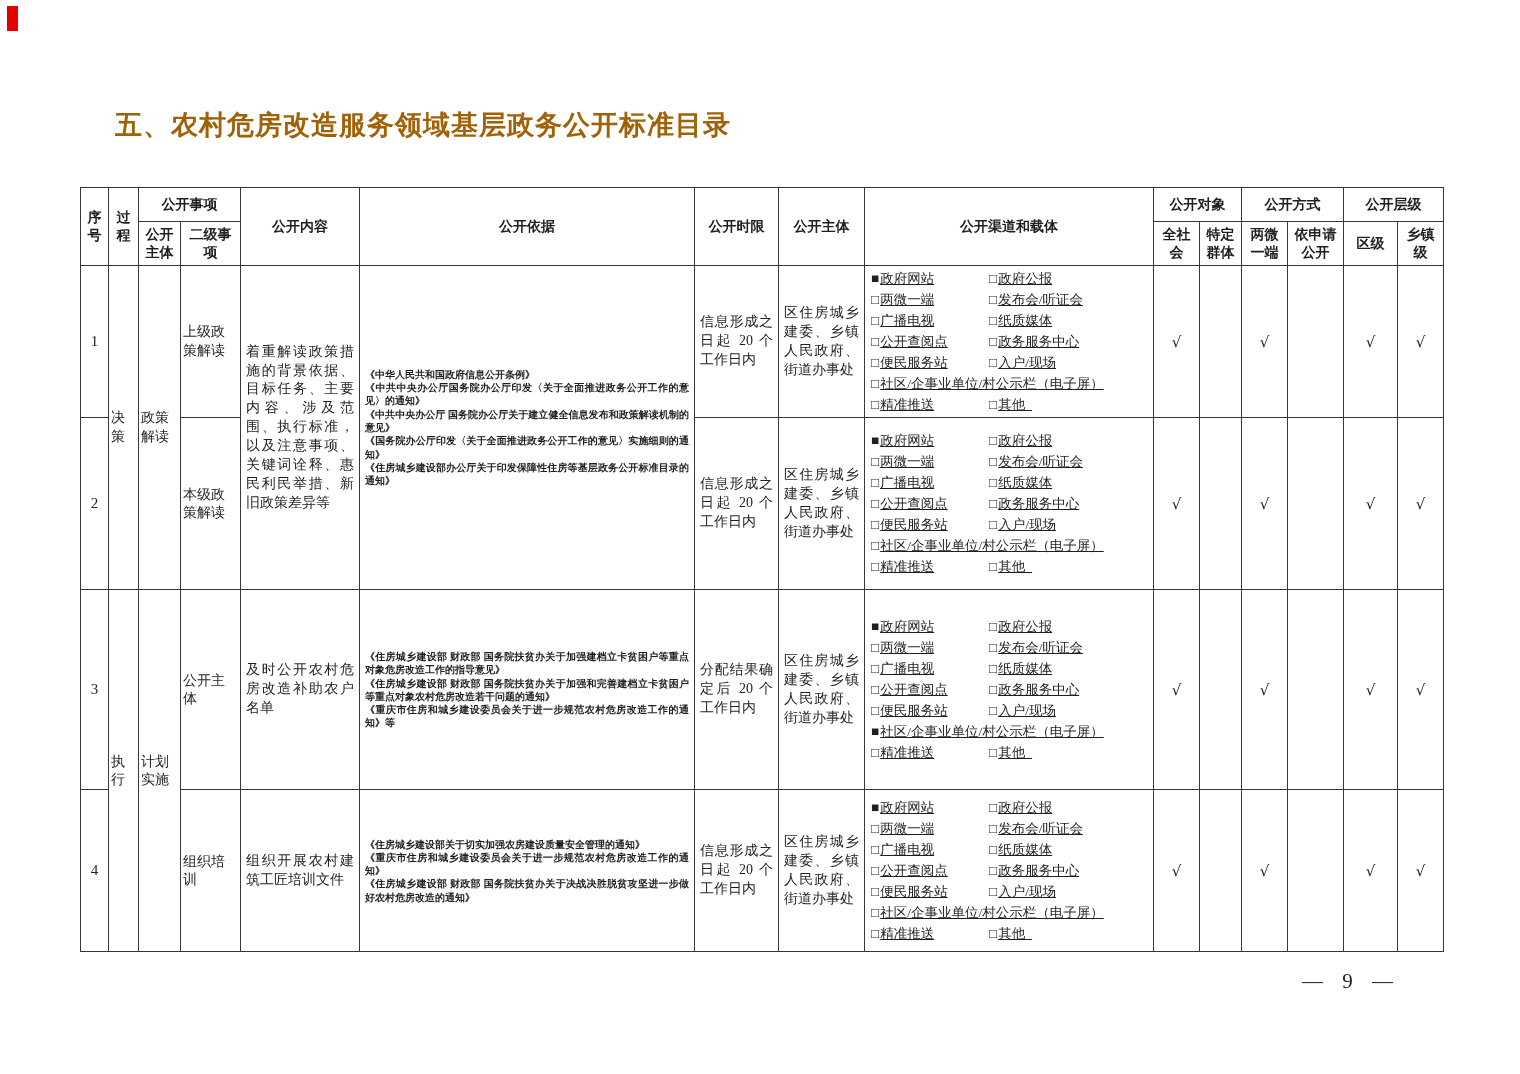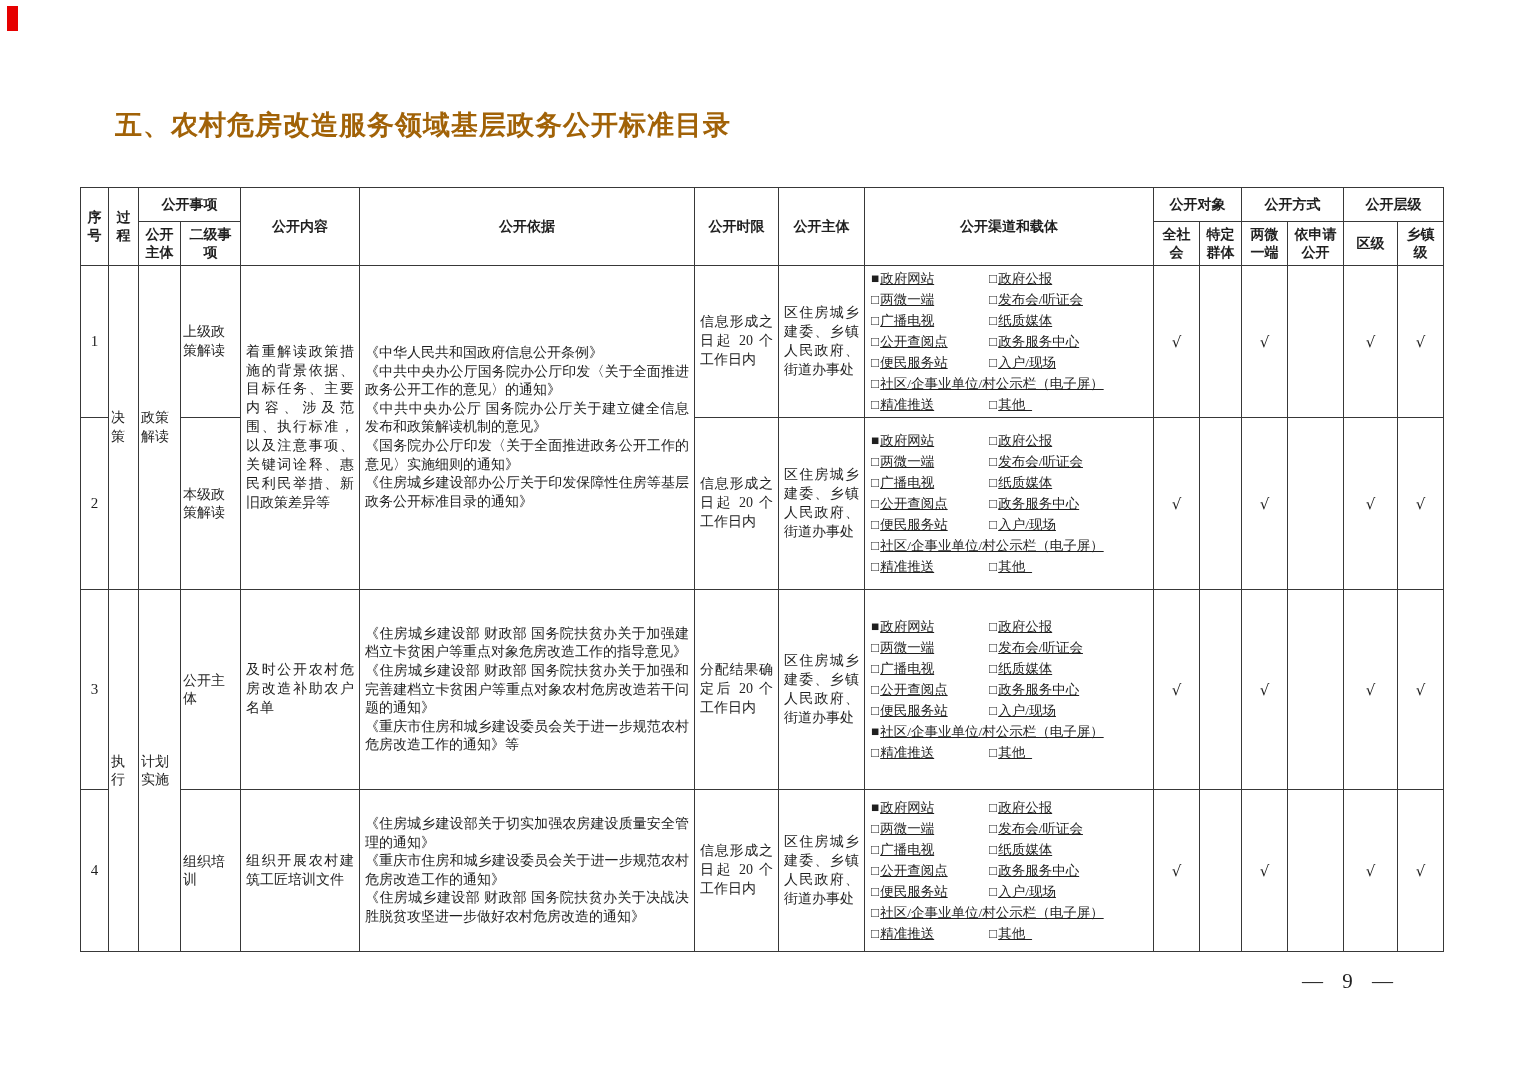--- a/index.html
+++ b/index.html
@@ -22,21 +22,21 @@
     border:1px solid #383838;overflow:hidden;
     vertical-align:middle;
   }
   table.std th{
     font-family:"Liberation Sans","DejaVu Sans",sans-serif;
     font-weight:bold;font-size:14px;text-align:center;padding:1px 2px;line-height:1.25;
   }
   td.c{ text-align:left;font-size:14px;padding:1px 2px;line-height:1.3; }
   td.no{ text-align:center;font-size:15px; }
   td.txt{ text-align:justify;font-size:14px;padding:2px 5px;line-height:1.35; }
-  td.basis{ font-size:14px;padding:2px 5px;line-height:1.33;text-align:left; }
+  td.basis{ font-size:10px;padding:2px 5px;line-height:1.33;text-align:left;font-weight:bold; }
   .basis-item{ text-align:justify; }
   td.chan{ font-size:13.5px;padding:2px 6px;line-height:1.56;text-align:left; }
   .ch-line{ display:flex;flex-wrap:nowrap;white-space:nowrap; }
   .ch-item{ display:inline-block;text-decoration:underline; }
   .ch-left{ width:118px; }
   .ch-box{ display:inline-block;margin-right:1px; }
   td.mark{ text-align:center;font-size:15px;font-family:"DejaVu Sans",sans-serif; }
   .page-num{
     position:absolute;left:1302px;top:969px;font-size:21px;color:#222;
     word-spacing:10px;letter-spacing:2px;

